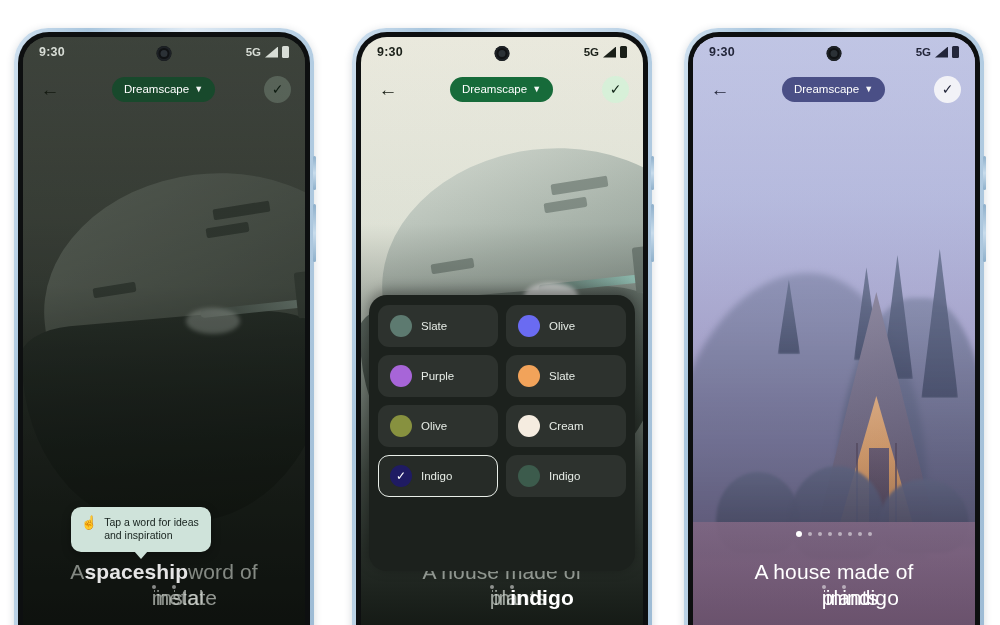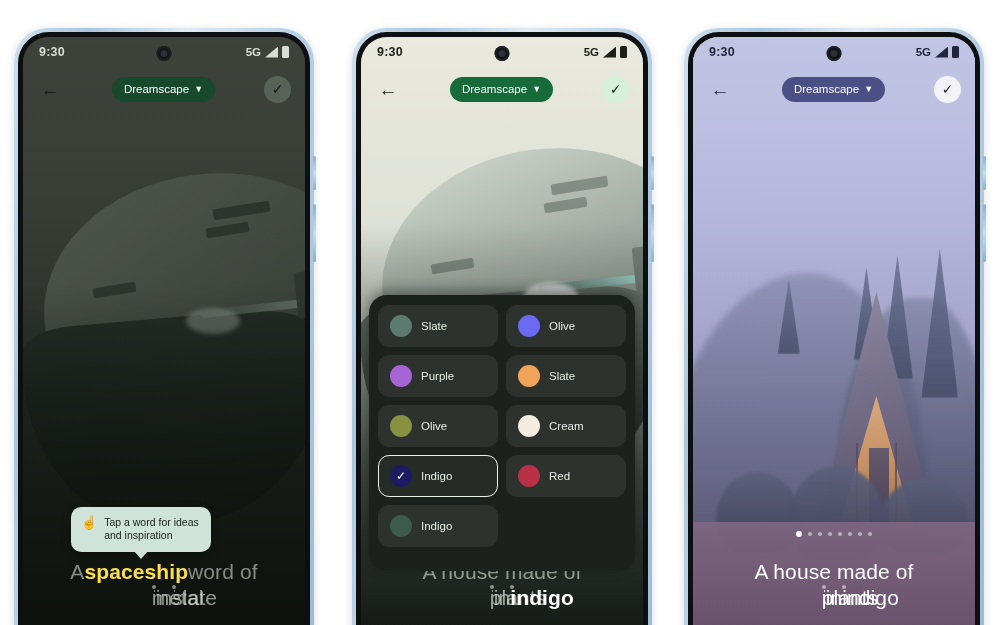--- a/index.html
+++ b/index.html
@@ -364,21 +364,21 @@
         <div class="tooltip" style="left:48px;top:470px;">
           <span style="font-size:13px;line-height:1.1;">☝</span>
           <span>
             <span class="tip-txt">Tap a word for ideas</span><br>
             <span class="tip-txt">and inspiration</span>
           </span>
         </div>
 
         <div class="prompt" style="top:522px;">
           <span class="line">
-            <span class="word" style="color:rgba(228,233,226,.55);">A </span><span class="word sel" style="color:#fde047;">spaceship</span><span class="word" style="color:rgba(228,233,226,.55);"> word of</span>
+            <span class="word" style="color:rgba(228,233,226,.55);">A </span><span class="word sel" style="color:#e5e5e5;">spaceship</span><span class="word" style="color:rgba(228,233,226,.55);"> word of</span>
           </span>
           <span class="line">
             <span class="word dot" style="color:rgba(228,233,226,.62);">metal</span><span class="word" style="color:rgba(228,233,226,.55);"> in </span><span class="word dot" style="color:rgba(228,233,226,.62);">slate</span>
           </span>
         </div>
 
       </div>
     </div>
   </div>
 
@@ -460,24 +460,20 @@
             <div class="swatch">
               <span class="dotc" style="background:#f5ece0;"></span>
               <span class="sw-label">Cream</span>
             </div>
             <div class="swatch selected">
               <span class="dotc" style="background:#1f1b63;">✓</span>
               <span class="sw-label">Indigo</span>
             </div>
 
             <div class="swatch">
-              <span class="dotc" style="background:#b93146;"></span>
-              <span class="sw-label">Red</span>
-            </div>
-            <div class="swatch">
               <span class="dotc" style="background:#3c5b4c;"></span>
               <span class="sw-label">Indigo</span>
             </div>
 
           </div>
         </div>
 
       </div>
     </div>
   </div>

